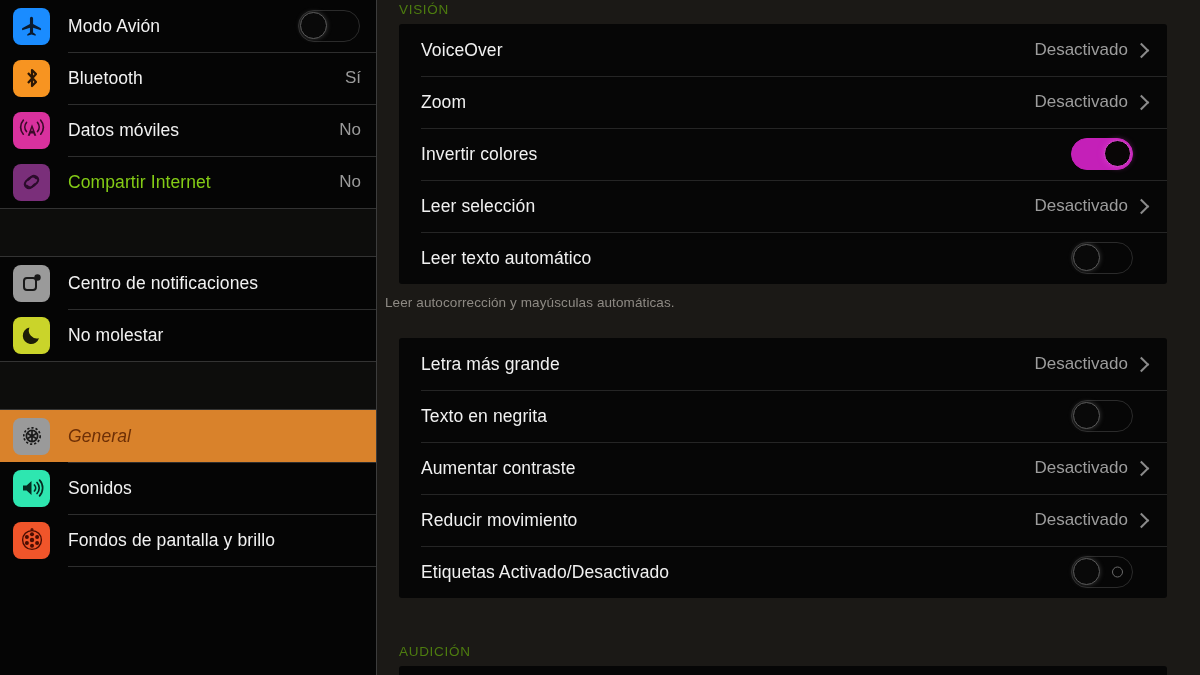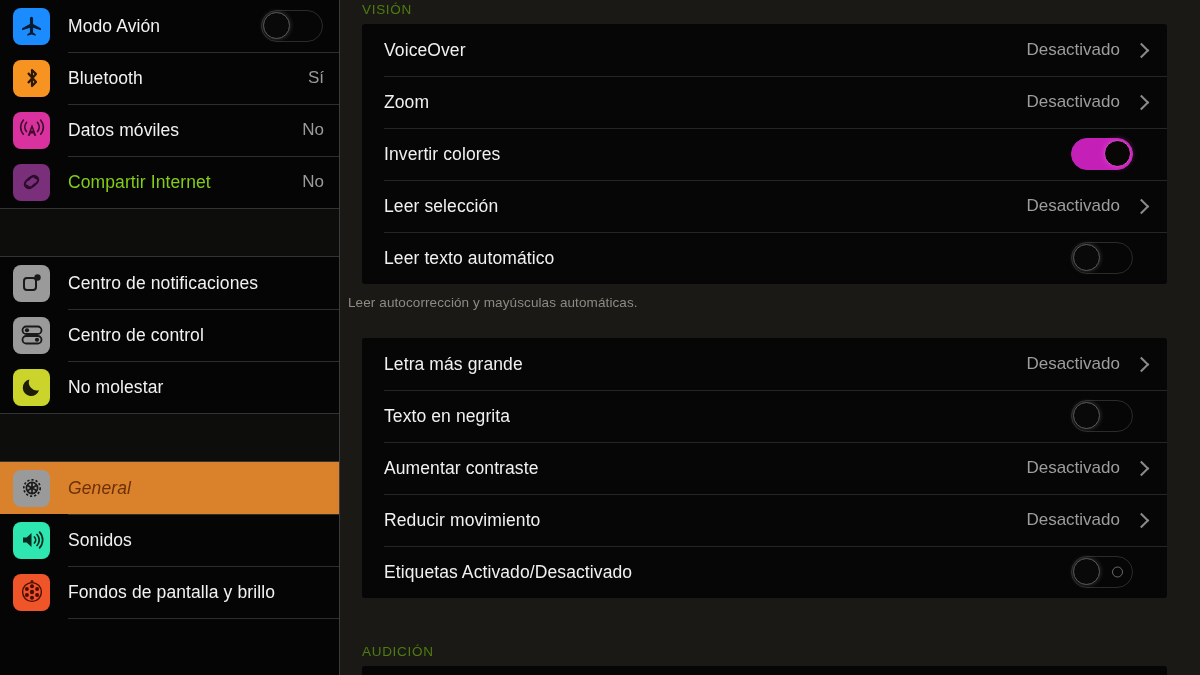--- a/index.html
+++ b/index.html
@@ -6,21 +6,21 @@
   body{
     width:1200px;height:675px;overflow:hidden;
     background:#000;
     font-family:"Liberation Sans","DejaVu Sans",sans-serif;
     -webkit-font-smoothing:antialiased;
   }
   .screen{position:relative;width:1200px;height:675px;display:flex;background:#000;}
 
   
   .sidebar{
-    position:relative;width:340px;height:675px;background:#050505;
+    position:relative;width:377px;height:675px;background:#050505;
     border-right:1px solid #3c3c3c;box-sizing:border-box;overflow:hidden;
   }
   .sb-group{background:#050505;}
   .sb-gap{height:47px;background:#0d0d0c;border-top:1px solid #333;border-bottom:1px solid #333;}
   .sb-row{
     position:relative;display:flex;align-items:center;height:52px;
     padding-left:13px;box-sizing:border-box;background:#050505;
   }
   .sb-row.sel{background:#d9822b;font-style:italic;}
   .sb-row + .sb-row::before{
@@ -78,21 +78,21 @@
     margin:0 33px 0 22px;background:#060606;border-radius:3px;overflow:hidden;
   }
   .row{
     position:relative;display:flex;align-items:center;height:52px;
     padding:0 18px 0 22px;box-sizing:border-box;
   }
   .row + .row::before{
     content:"";position:absolute;left:22px;right:0;top:0;height:1px;background:#252525;
   }
   .row-label{font-size:17.5px;color:#f1f1f1;letter-spacing:.1px;white-space:nowrap;}
-  .row-right{margin-left:auto;display:flex;align-items:center;gap:16px;}
+  .row-right{margin-left:auto;display:flex;align-items:center;gap:8px;}
   .row-value{font-size:17px;color:#9d9d9d;white-space:nowrap;}
   .chev{
     width:9px;height:9px;border-right:2px solid #8a8a8a;border-top:2px solid #8a8a8a;
     transform:rotate(45deg);margin-right:2px;
   }
   .footnote{
     font-size:13.5px;color:#8e8a84;padding:11px 0 0 8px;letter-spacing:.1px;
   }
   .gap-lg{height:28px;}
 </style>
@@ -155,31 +155,20 @@
 
     <div class="sb-group">
       <div class="sb-row">
         <span class="sb-ico" style="background:#9a9a9a">
           <svg width="24" height="24" viewBox="0 0 24 24">
               <rect x="4" y="7" width="12" height="12" rx="3" fill="none" stroke="#191919" stroke-width="2"></rect>
               <circle cx="17.5" cy="6.5" r="3.2" fill="#191919"></circle>
             </svg>
         </span>
         <span class="sb-label">Centro de notificaciones</span>
-      </div>
-      <div class="sb-row">
-        <span class="sb-ico" style="background:#9a9a9a">
-          <svg width="26" height="26" viewBox="0 0 26 26">
-            <rect x="3.5" y="4.5" width="19" height="7.5" rx="3.75" fill="none" stroke="#191919" stroke-width="1.8"></rect>
-              <circle cx="8" cy="8.25" r="2.1" fill="#191919"></circle>
-            <rect x="3.5" y="14" width="19" height="7.5" rx="3.75" fill="none" stroke="#191919" stroke-width="1.8"></rect>
-              <circle cx="18" cy="17.75" r="2.1" fill="#191919"></circle>
-          </svg>
-        </span>
-        <span class="sb-label">Centro de control</span>
       </div>
       <div class="sb-row">
         <span class="sb-ico" style="background:#cad42a">
           <svg width="24" height="24" viewBox="0 0 24 24">
               <path fill="#1c1c08" d="M19 15.2A8 8 0 0 1 9.4 4.6a8.3 8.3 0 1 0 9.6 10.6z"></path>
             </svg>
         </span>
         <span class="sb-label">No molestar</span>
       </div>
     </div>

